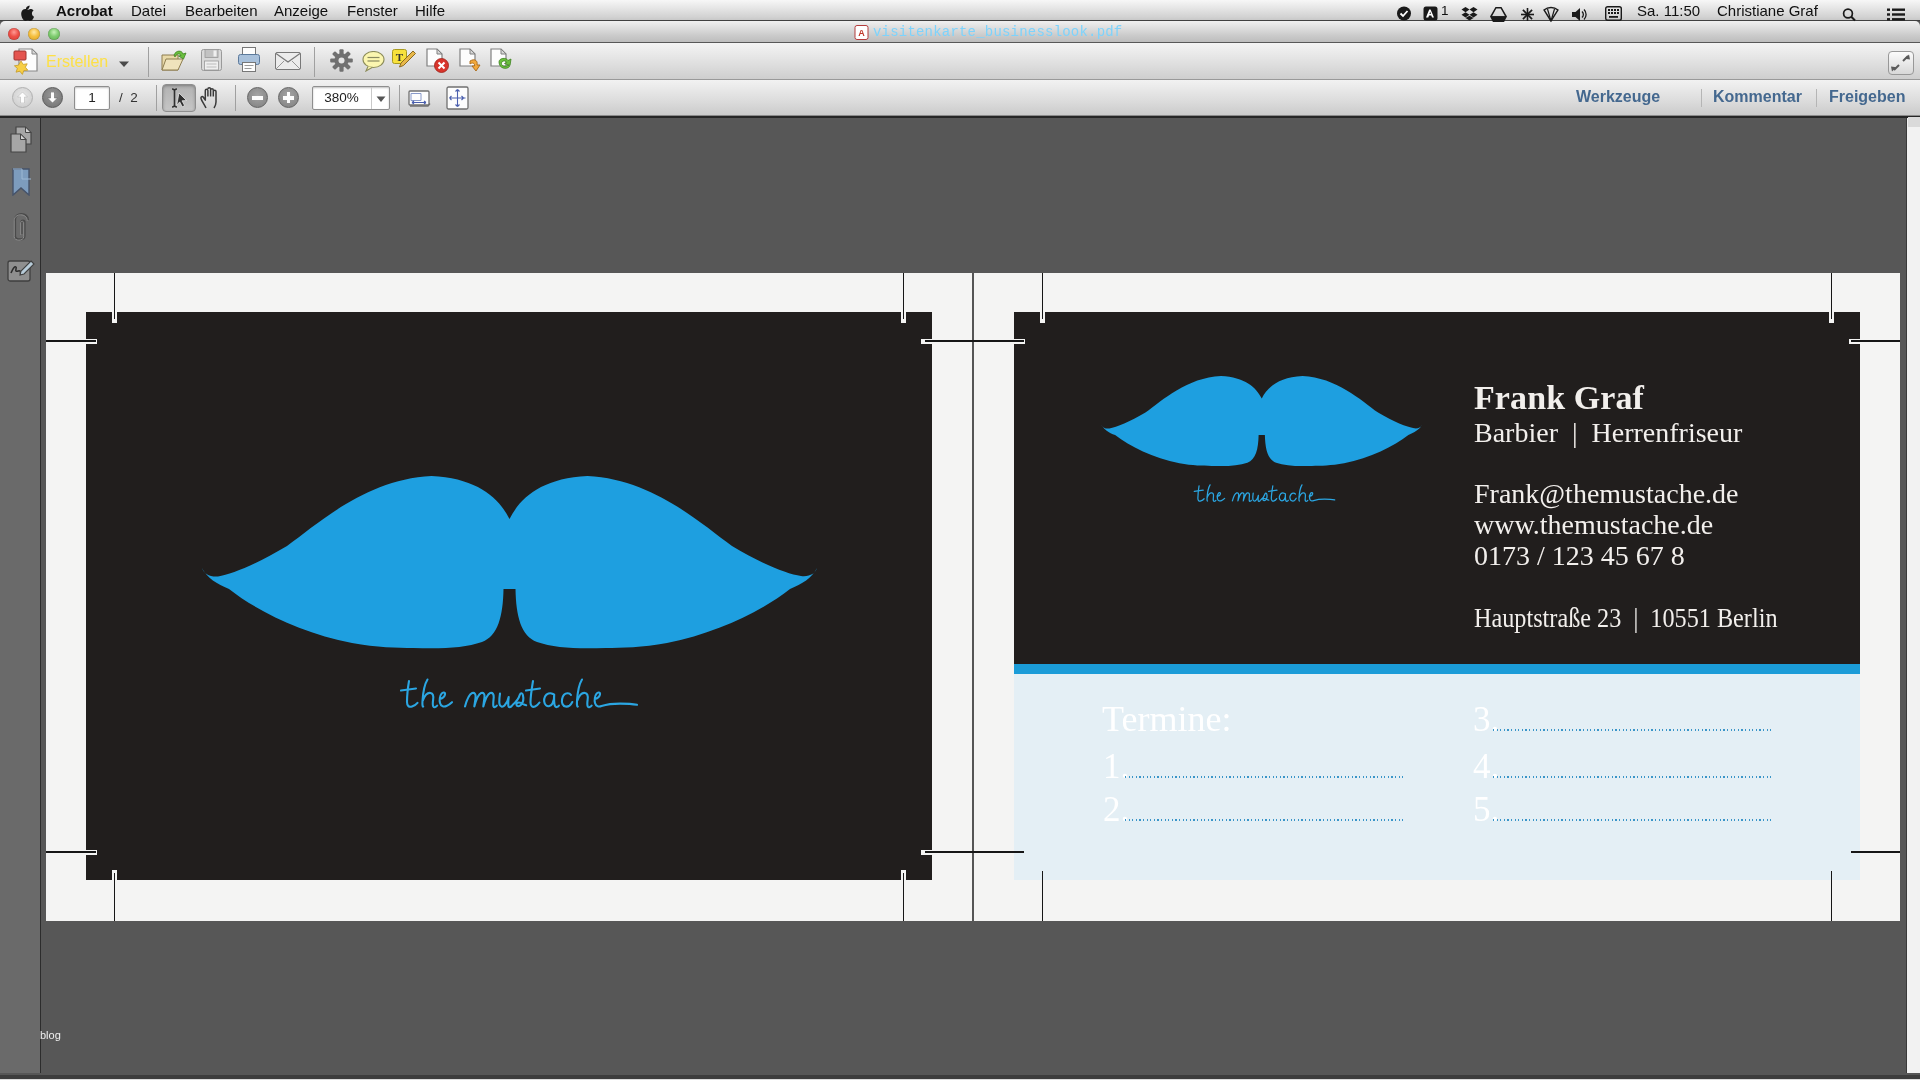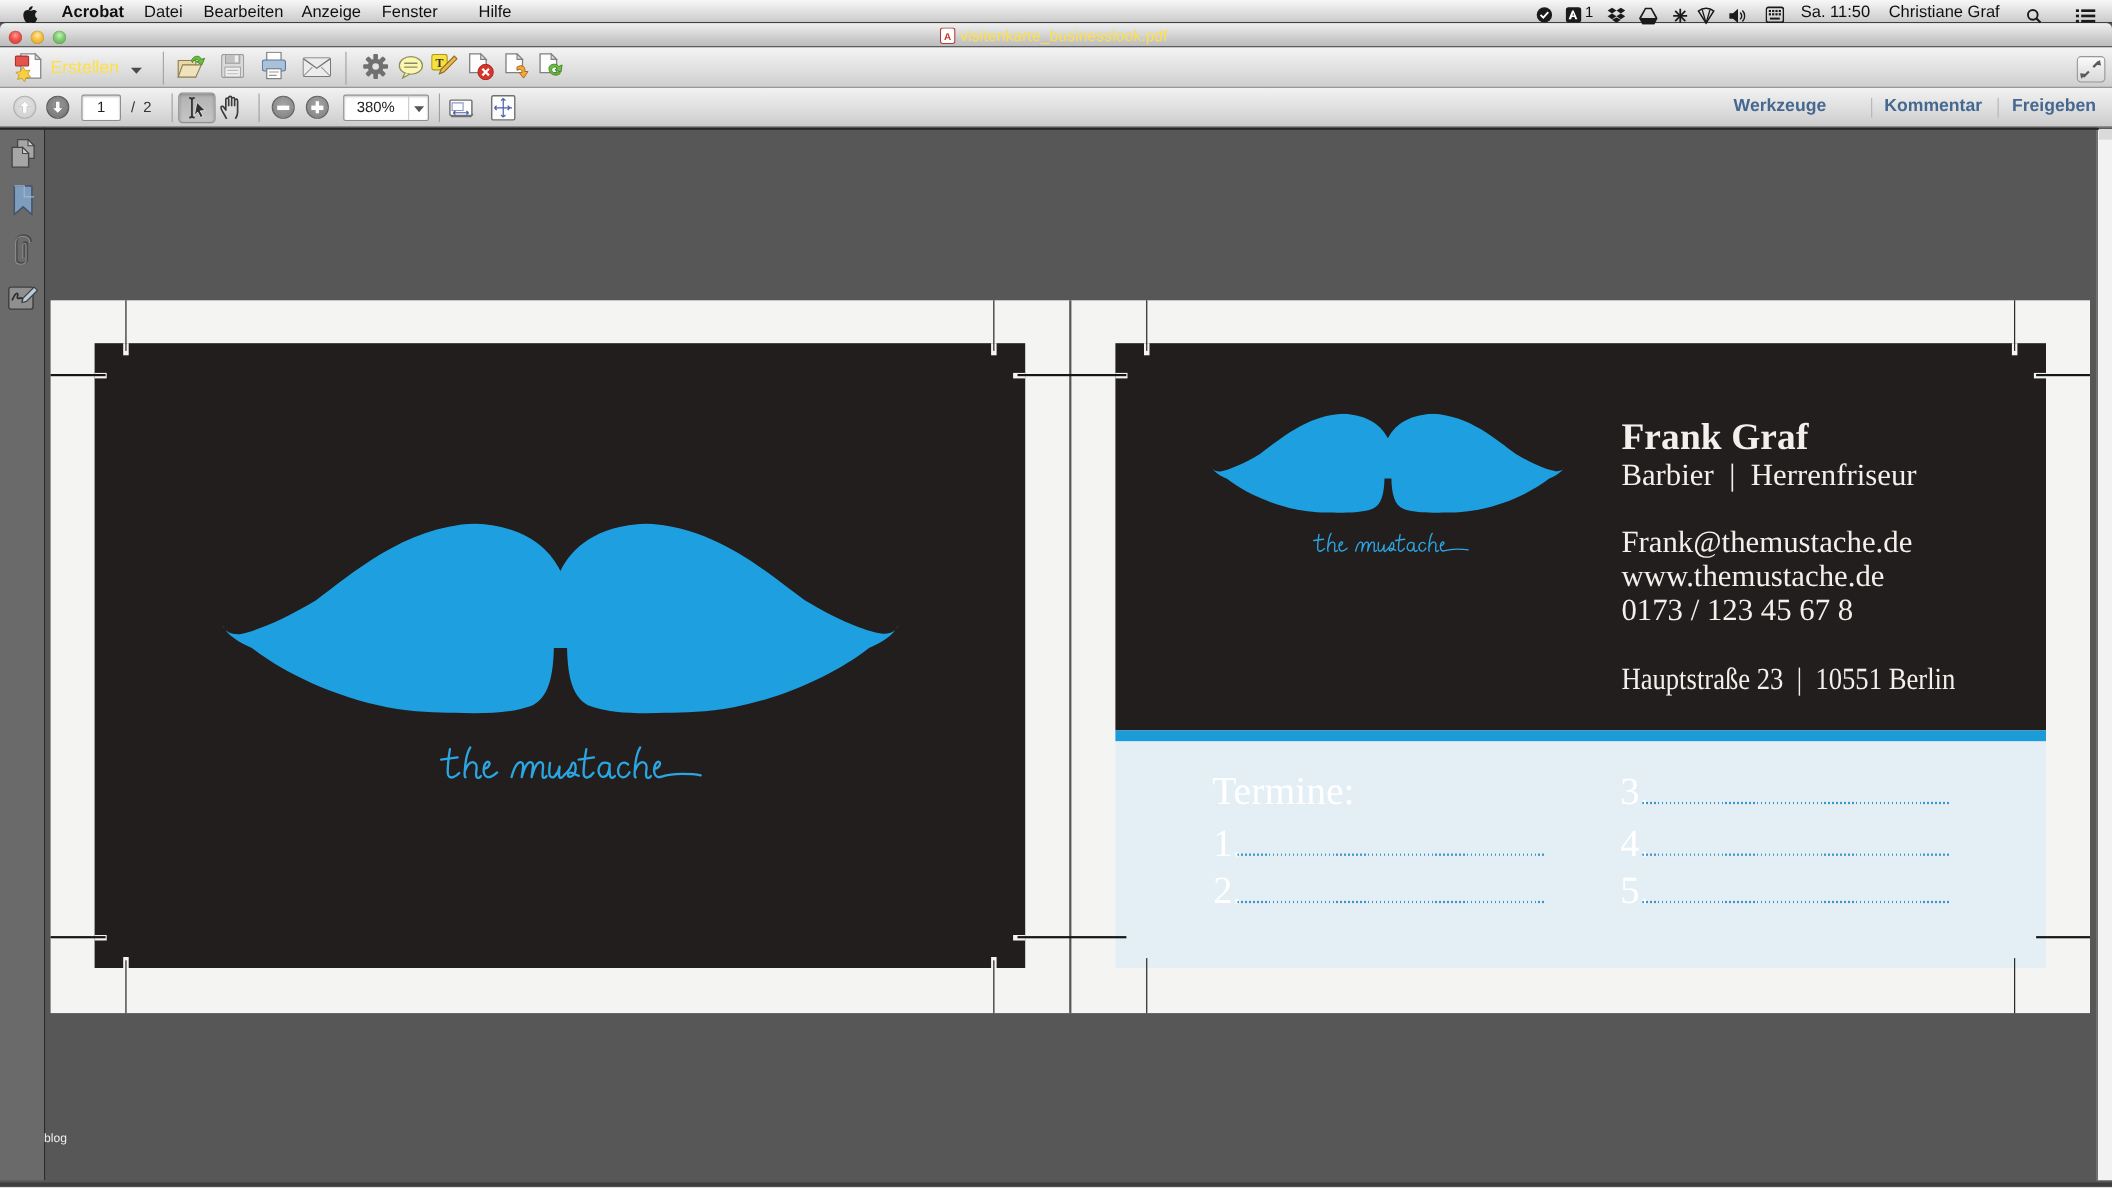--- a/index.html
+++ b/index.html
@@ -116,21 +116,21 @@
 <div id="chrome" style="position:absolute;left:0;top:0;width:1920px;height:1080px;z-index:40;">
 
 <svg class="mi" style="left:20px;top:3px;" width="15" height="16" viewBox="0 0 15 17">
       <path fill="#1a1a1a" d="M8.7,3.4c0.6-0.8,1.1-1.9,0.9-3C8.7,0.5,7.6,1,6.9,1.8C6.3,2.5,5.8,3.6,6,4.7C7,4.8,8,4.2,8.7,3.4z M11.9,8.6c0-2,1.6-2.9,1.7-3c-0.9-1.4-2.4-1.5-2.9-1.6C9.4,3.9,8.3,4.8,7.7,4.8c-0.6,0-1.5-0.8-2.6-0.8c-1.3,0-2.6,0.8-3.2,2C0.5,8.4,1.5,12,2.8,14c0.7,1,1.5,2.1,2.5,2c1,0,1.4-0.6,2.6-0.6c1.2,0,1.5,0.6,2.6,0.6c1.1,0,1.8-1,2.4-2c0.8-1.1,1.1-2.2,1.1-2.3C14,11.7,11.9,10.9,11.9,8.6z"></path>
     </svg>
 <div class="mi" style="left:56px;font-weight:bold;">Acrobat</div>
 <div class="mi" style="left:131px;">Datei</div>
 <div class="mi" style="left:185px;">Bearbeiten</div>
 <div class="mi" style="left:274px;">Anzeige</div>
 <div class="mi" style="left:347px;">Fenster</div>
-<div class="mi" style="left:415px;margin-left:20px;">Hilfe</div>
+<div class="mi" style="left:415px;">Hilfe</div>
 <svg class="mi" style="left:1396px;top:3px;" width="16" height="16" viewBox="0 0 16 16">
       <circle cx="8" cy="8" r="7" fill="#1a1a1a"></circle>
       <path d="M4.5,8 l2.5,2.5 4.5,-5" fill="none" stroke="#fff" stroke-width="1.8"></path>
     </svg>
 <svg class="mi" style="left:1423px;top:3px;" width="15" height="15" viewBox="0 0 15 15">
       <rect x="0.5" y="0.5" width="14" height="14" rx="2.5" fill="#1a1a1a"></rect>
       <path d="M3,11.5 L6.2,3.5 h1.4 L11,11.5 h-2 l-0.7,-2 H6 l-0.7,2 z M6.5,8 h1.4 L7.2,5.8 z" fill="#fff"></path>
     </svg>
 <div class="mi" style="left:1441px;font-size:13.5px;">1</div>
 <svg class="mi" style="left:1461px;top:3.5px;" width="17" height="15" viewBox="0 0 17 15">
@@ -193,21 +193,21 @@
       </g>
     </svg>
 
 <div class="abs" style="left:8px;top:27.5px;width:12px;height:12px;border-radius:50%;background:radial-gradient(circle at 50% 35%,#ff9a94 0%,#ee5048 45%,#d93c33 100%);box-shadow:inset 0 0 1px rgba(0,0,0,.5);"></div>
 <div class="abs" style="left:28px;top:27.5px;width:12px;height:12px;border-radius:50%;background:radial-gradient(circle at 50% 35%,#ffe8a8 0%,#f5bf3e 45%,#dfa423 100%);box-shadow:inset 0 0 1px rgba(0,0,0,.5);"></div>
 <div class="abs" style="left:48px;top:27.5px;width:12px;height:12px;border-radius:50%;background:radial-gradient(circle at 50% 35%,#c6f1b8 0%,#7ecb6f 45%,#5daf4e 100%);box-shadow:inset 0 0 1px rgba(0,0,0,.5);"></div>
 <svg class="abs" style="left:854px;top:25px;" width="15" height="15" viewBox="0 0 15 15">
       <rect x="1" y="0.5" width="13" height="14" rx="2" fill="#fff" stroke="#b43c3c"></rect>
       <text x="7.5" y="11" font-size="9" font-weight="bold" fill="#c0392b" text-anchor="middle" font-family="Liberation Sans">A</text>
     </svg>
-<div class="abs" style="left:873px;top:21px;height:18px;line-height:22px;font-size:14px;letter-spacing:0.2px;color:#fde047;">visitenkarte_businesslook.pdf</div>
+<div class="abs" style="left:873px;top:21px;height:18px;line-height:22px;font-size:14px;letter-spacing:0.2px;color:#7dd3fc;font-family:Liberation Mono, monospace;">visitenkarte_businesslook.pdf</div>
 
 <svg class="abs" style="left:13px;top:48px;" width="28" height="27" viewBox="0 0 28 27">
 <path d="M6,1 h13 l5,5 v17 h-18 z" fill="#fdfdfd" stroke="#888" stroke-width="1.2"></path>
 <path d="M19,1 l5,5 h-5 z" fill="#d8d8d8" stroke="#888" stroke-width="1"></path>
 <rect x="1" y="3" width="12" height="9" rx="1" fill="#e4544f" stroke="#a03530" stroke-width="1"></rect>
 <path d="M8,13 l2.2,3.4 4,-0.6 -1.8,3.4 2.4,3 -4,0.4 -1.4,3.8 -2.6,-3.2 -3.8,1 1.4,-3.8 -3,-2.6 4,-0.6 z" fill="#f7ce44" stroke="#c49b28" stroke-width="0.8"></path>
 </svg>
 <div class="abs" style="left:46px;top:43px;height:37px;line-height:37px;font-size:16px;font-weight:normal;color:#fde047;">Erstellen</div>
 <svg class="abs" style="left:118px;top:60px;" width="12" height="8" viewBox="0 0 12 8">
       <path d="M1,1.5 h10 l-5,5.5 z" fill="#4a4a4a"></path>

